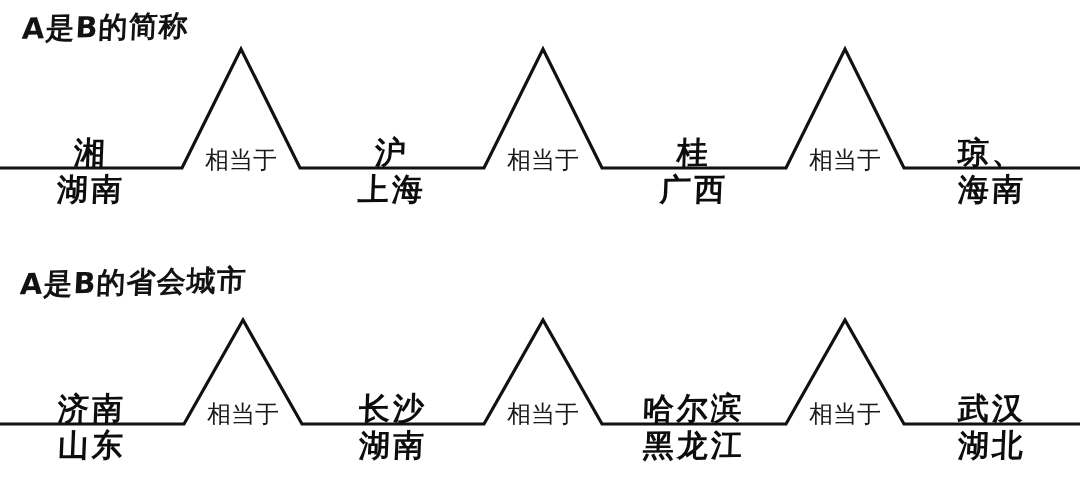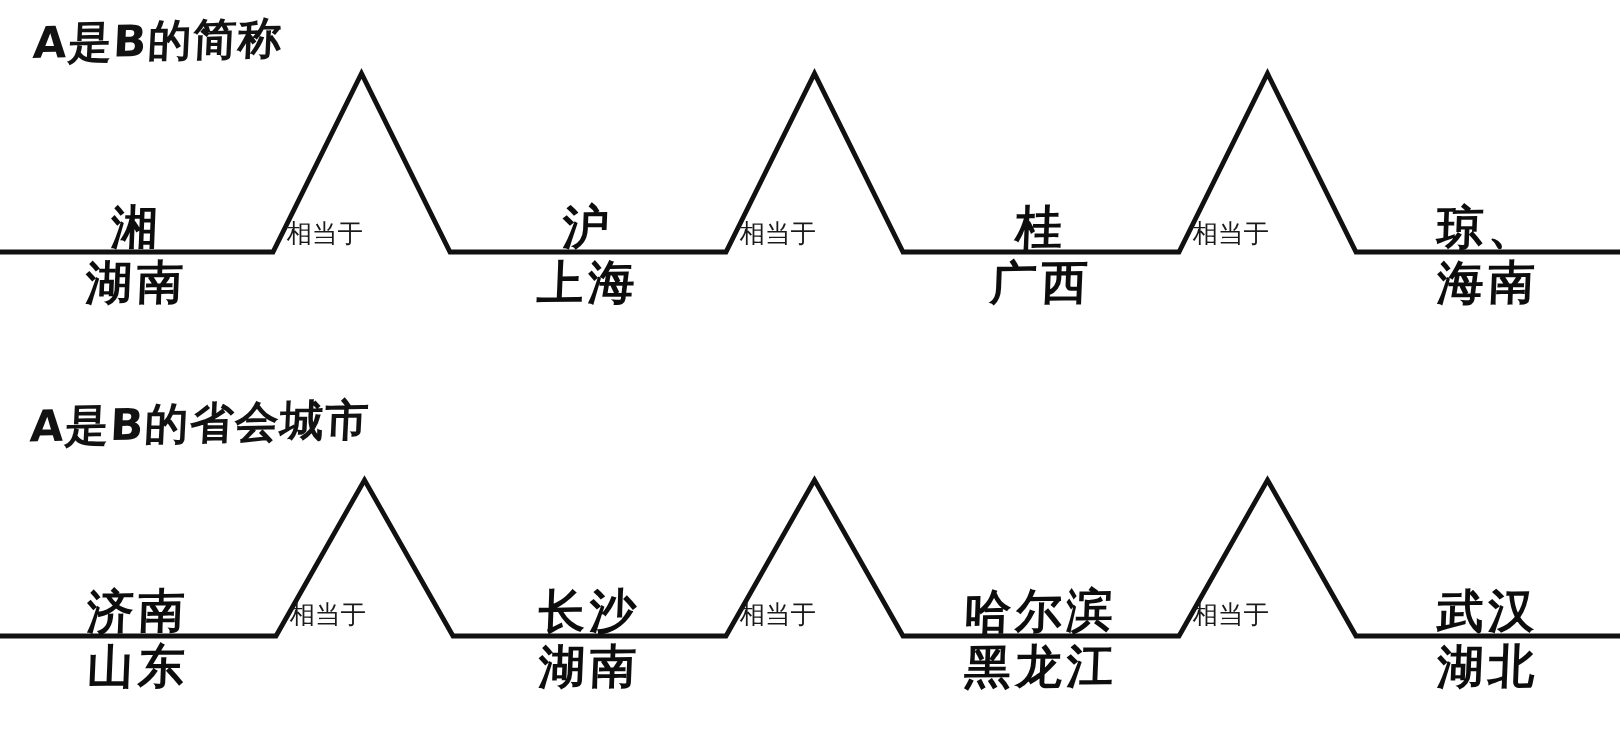--- a/index.html
+++ b/index.html
@@ -78,26 +78,26 @@
   .pair .full-slot {
     height: 44px;
     display: flex;
     align-items: flex-start;
     justify-content: center;
     padding-top: 6px;
   }
   .connector {
     position: absolute;
     font-family: "DejaVu Sans", sans-serif;
-    font-size: 17px;
+    font-size: 24px;
     font-weight: 400;
     color: #1a1a1a;
     white-space: nowrap;
     letter-spacing: 0px;
-    text-align: left;
+    text-align: center;
   }
 </style>
 </head>
 <body>
 
 <div id="canvas">
 
   <svg class="zig-svg" viewBox="0 0 1080 498" xmlns="http://www.w3.org/2000/svg">
 
     <polyline points="0,168 182,168 241,49 300,168 484,168 543,49 602,168 786,168 845,49 904,168 1080,168" fill="none" stroke="#111111" stroke-width="3.2" stroke-linejoin="miter" stroke-linecap="butt"></polyline>

